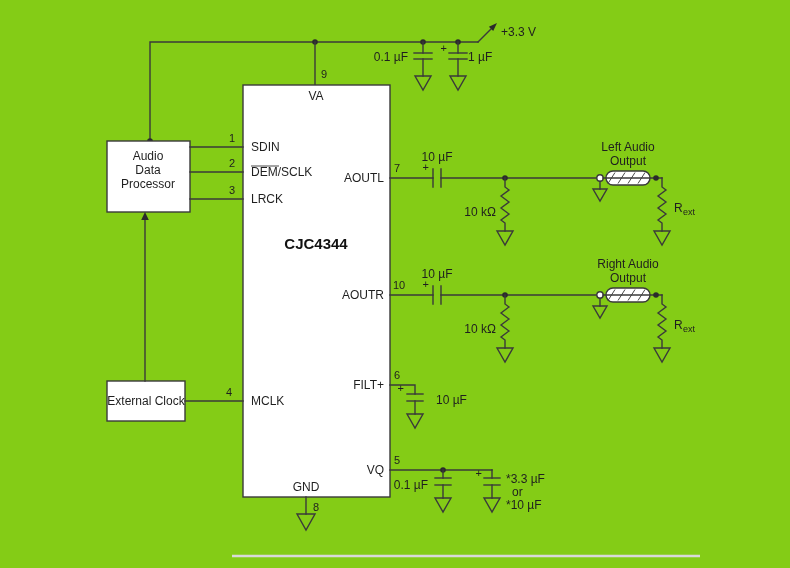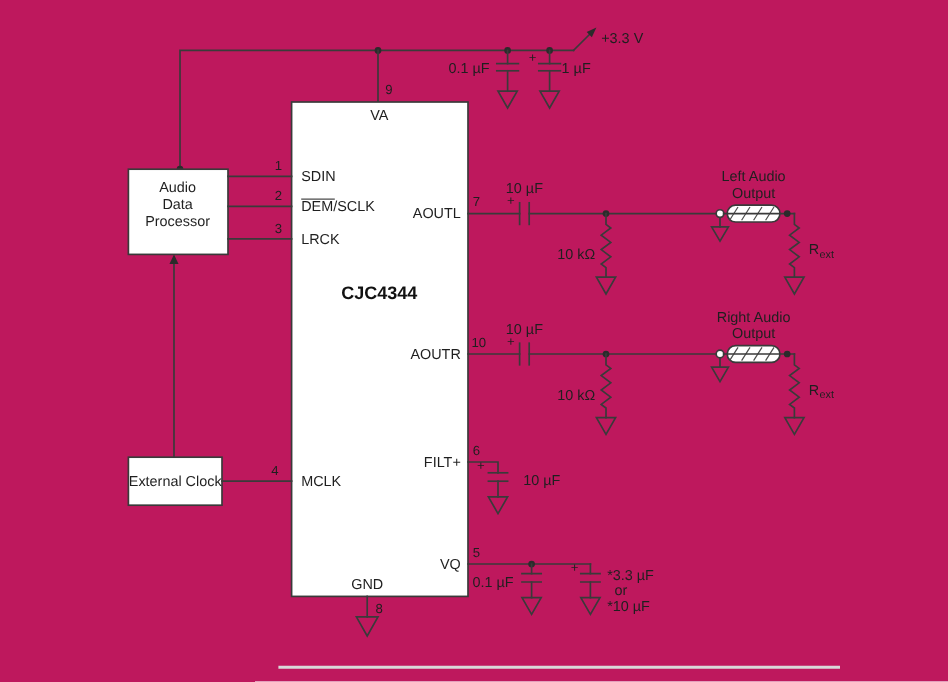--- a/index.html
+++ b/index.html
@@ -1,16 +1,16 @@
 <!DOCTYPE html>
 <html><head>
 <meta charset="utf-8">
 <style>
   html,body{margin:0;padding:0;background:#fff;}
-  .stage{position:relative;width:790px;height:568px;background:#be185d;font-family:"Liberation Sans",sans-serif;}
+  .stage{position:relative;width:790px;height:568px;background:#84cc16;font-family:"Liberation Sans",sans-serif;}
   svg{display:block;}
   .wire{stroke:#3a3a3a;stroke-width:1.4;fill:none;stroke-linecap:square;}
   .thin{stroke:#4a4a4a;stroke-width:1;}
   .box{fill:#ffffff;stroke:#3a3a3a;stroke-width:1.4;}
   .gnd{fill:none;stroke:#3a3a3a;stroke-width:1.4;stroke-linejoin:miter;}
   .dot{fill:#2b2b2b;stroke:none;}
   .lbl{font:12px "Liberation Sans",sans-serif;fill:#1f1f1f;}
   .pin{font:11px "Liberation Sans",sans-serif;fill:#1f1f1f;}
   .plus{font:11px "Liberation Sans",sans-serif;fill:#1f1f1f;}
   .icname{font:bold 15px "Liberation Sans",sans-serif;fill:#111;}

